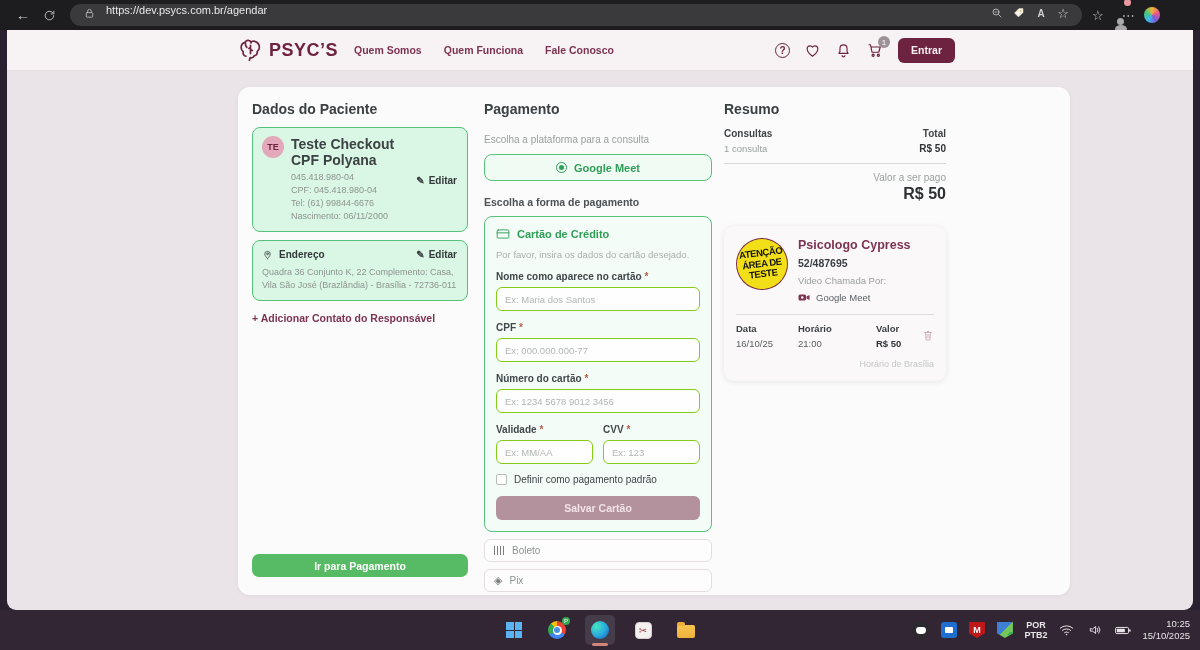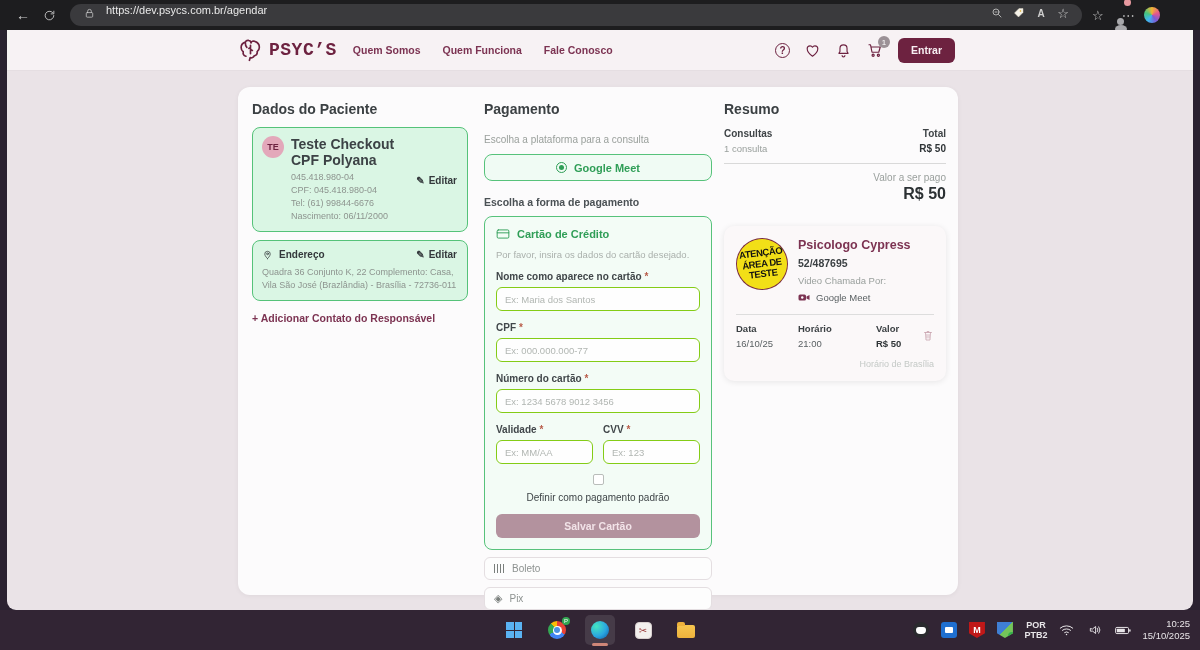--- a/index.html
+++ b/index.html
@@ -18,34 +18,34 @@
   .avatar-browser::before { content:""; position:absolute; left:4.5px; top:2.5px; width:7px; height:7px; border-radius:50%; background:#a9a9ac; }
   .avatar-browser::after { content:""; position:absolute; left:2px; top:10px; width:12px; height:8px; border-radius:50%; background:#a9a9ac; }
   .avatar-dot { position:absolute; margin-left:11px; margin-top:-16px; width:7px; height:7px; border-radius:50%; background:#e89aa0; }
   .copilot { width:16px; height:16px; border-radius:50%; background:conic-gradient(#f2b632,#e5578c,#7b5bd6,#3fb6f0,#45c480,#f2b632); }
 
   
   .window { position:absolute; top:30px; left:7px; width:1186px; height:580px; background:#eae3e7; border-radius:0 0 9px 9px; overflow:hidden; }
 
   
   .site-header { height:41px; background:#f7f2f4; border-bottom:1px solid #e5dee2; display:flex; align-items:center; padding:0 0 0 231px; }
-  .brand { display:flex; align-items:center; gap:6px;font-family:Liberation Mono, monospace; }
+  .brand { display:flex; align-items:center; gap:6px; }
   .brand-name { font-size:18px; font-weight:bold; color:#6d2240; letter-spacing:.5px; }
   .nav { display:flex; gap:22px; margin-left:16px; }
   .nav a { font-size:10.5px; font-weight:bold; color:#7c3352; text-decoration:none; }
   .hdr-right { display:flex; align-items:center; gap:14px; margin-left:auto; margin-right:238px; }
   .hdr-ic { color:#6d2240; display:flex; align-items:center; justify-content:center; cursor:pointer; position:relative; }
   .help-circle { width:15px; height:15px; border:1.4px solid #6d2240; border-radius:50%; font-size:10px; font-weight:bold; display:flex; align-items:center; justify-content:center; }
   .cart-badge { position:absolute; top:-5px; right:-6px; min-width:12px; height:12px; border-radius:6px; background:#9b9196; color:#fff; font-size:8px; display:flex; align-items:center; justify-content:center; padding:0 2px; }
   .btn-entrar { background:#6d2240; color:#f7eef2; border:none; border-radius:6px; height:25px; padding:0 13px; font-size:10.5px; font-weight:bold; cursor:pointer; font-family:inherit; }
   .btn-areas { background:transparent; color:#6d2240; border:1.6px solid #6d2240; border-radius:13px; height:25px; padding:0 11px; font-size:10px; font-weight:bold; cursor:pointer; display:flex; align-items:center; gap:5px; font-family:inherit; }
 
   
   .main { position:relative; width:1186px; height:538px; }
-  .panel { position:absolute; left:231px; top:16px; width:720px; height:508px; background:#fcfbfc; border-radius:12px; box-shadow:0 1px 5px rgba(0,0,0,.05); }
+  .panel { position:absolute; left:231px; top:16px; width:832px; height:508px; background:#fcfbfc; border-radius:12px; box-shadow:0 1px 5px rgba(0,0,0,.05); }
   .col { position:absolute; top:0; }
   .col1 { left:14px; width:216px; height:100%; }
   .col2 { left:246px; width:228px; }
   .col3 { left:486px; width:222px; }
   h2.sec { font-size:14px; font-weight:bold; color:#3b4043; margin-top:14px; }
 
   
   .pcard { background:#daf6e4; border:1px solid #55c279; border-radius:8px; margin-top:10px; padding:8px 9px; position:relative; }
   .prow { display:flex; gap:7px; }
   .pavatar { width:22px; height:22px; border-radius:50%; background:#e3a8ba; color:#6d2240; font-size:9px; font-weight:bold; display:flex; align-items:center; justify-content:center; flex:none; }
@@ -69,21 +69,21 @@
   .methodlbl { font-size:10.5px; font-weight:bold; color:#4b5155; margin-top:15px; }
   .ccbox { margin-top:8px; border:1px solid #57c27b; background:#f3fcf6; border-radius:8px; padding:11px; }
   .cchead { display:flex; align-items:center; gap:7px; color:#2f9e57; font-size:11px; font-weight:bold; }
   .cchelp { font-size:9.5px; color:#aab0ac; margin-top:9px; }
   .flabel { font-size:10px; font-weight:bold; color:#41474a; margin-top:11px; }
   .flabel em { font-style:normal; color:#b85c49; margin-left:3px; }
   .finput { width:100%; height:24px; margin-top:5px; border:1px solid #84cc16; border-radius:6px; background:#fefefe; padding:0 8px; font-size:9.5px; font-family:inherit; color:#555; }
   .finput::placeholder { color:#b1b6b2; }
   .frow { display:flex; gap:10px; }
   .frow > div { flex:1; }
-  .chkrow { display:flex; align-items:center; gap:7px; margin-top:10px;flex-direction:column; }
+  .chkrow { display:flex; align-items:center; gap:7px; margin-top:10px; }
   .chk { width:11px; height:11px; border:1px solid #b9bdba; border-radius:2px; background:#fff; appearance:none; cursor:pointer; }
   .chklbl { font-size:10px; color:#3f4548; }
   .savebtn { width:100%; height:24px; margin-top:11px; background:#b3929e; border:none; border-radius:6px; color:#f2e3e8; font-size:10.5px; font-weight:bold; cursor:pointer; font-family:inherit; }
   .altpay { margin-top:7px; height:23px; background:#fdfdfd; border:1px solid #e4dee1; border-radius:6px; display:flex; align-items:center; gap:7px; padding:0 9px; font-size:10px; color:#8d9290; cursor:pointer; }
   .barcode { width:11px; height:9px; background:repeating-linear-gradient(90deg,#7a7f7c 0 1.5px,transparent 1.5px 3px); }
 
   
   .srow { display:flex; justify-content:space-between; margin-top:11px; }
   .srow .l { font-size:10px; font-weight:bold; color:#3f4447; }
   .srow2 { display:flex; justify-content:space-between; margin-top:4px; }
@@ -257,20 +257,21 @@
           </div>
           <span class="aedit">
             <span>✎</span>
             <span>Editar</span>
           </span>
           <div class="atext">Quadra 36 Conjunto K, 22 Complemento: Casa, Vila São José (Brazlândia) - Brasília - 72736-011</div>
         </div>
 
         <div class="addcontact">+ Adicionar Contato do Responsável</div>
 
+        <button class="gobtn">Ir para Pagamento</button>
       </div>
 
       <div class="col col2">
         <h2 class="sec">Pagamento</h2>
         <div class="sub">Escolha a plataforma para a consulta</div>
 
         <div class="meetbox">
           <span class="radio">
               <i></i>
             </span>

